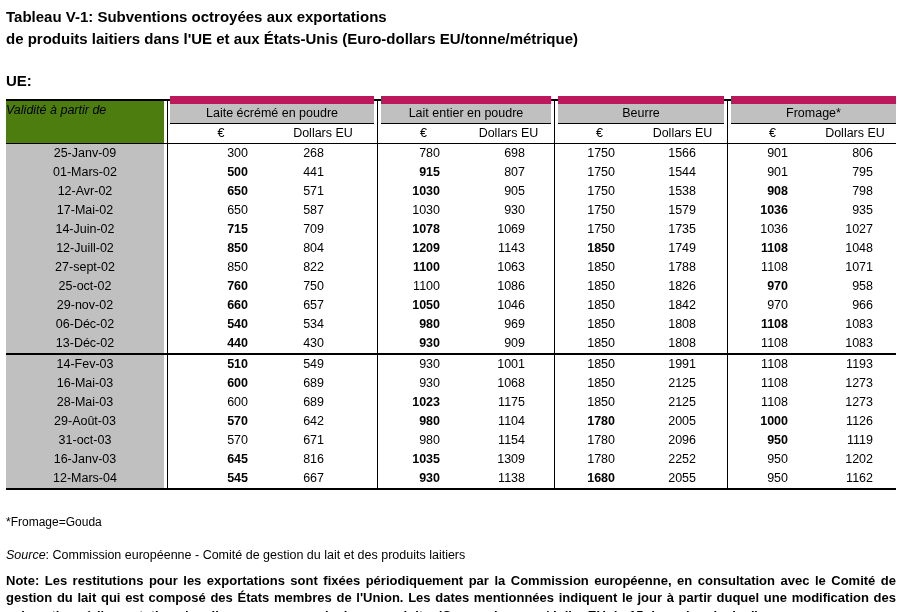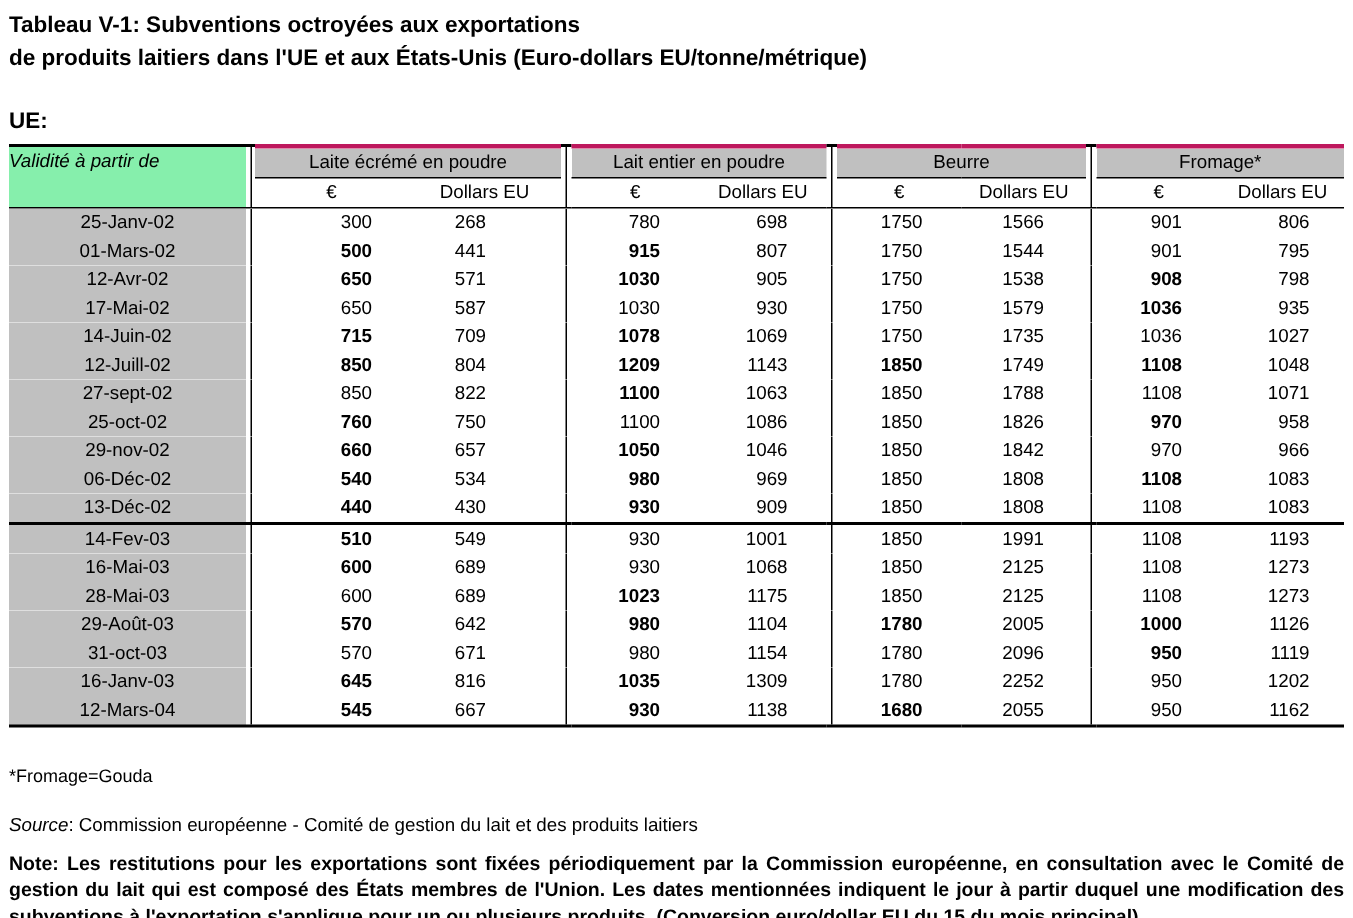--- a/index.html
+++ b/index.html
@@ -40,27 +40,27 @@
   }
 
   
   .date-head {
     font-style: italic;
     text-align: left;
     padding-left: 4px;
     vertical-align: top;
     border-top: 2px solid #000;
     border-bottom: 1px solid #000;
-    background: #86efac;
+    background: #4d7c0f;
   }
   .group-head {
     background: #c0c0c0;
     font-weight: bold;
     text-align: center;
-    border-top: 3px solid #be185d;
+    border-top: 8px solid #be185d;
     border-bottom: 1px solid #000;
   }
   .euro-head  { text-align: center; border-bottom: 1px solid #000; }
   .dollar-head{ text-align: center; padding-right: 6px; border-bottom: 1px solid #000; }
 
   
   .gap {
     background: linear-gradient(#000,#000) no-repeat center / 1px 100%;
   }
   thead .gap {
@@ -148,21 +148,21 @@
         <th class="euro-head">€</th>
         <th class="dollar-head">Dollars EU</th>
         <th class="euro-head">€</th>
         <th class="dollar-head">Dollars EU</th>
         <th class="euro-head">€</th>
         <th class="dollar-head">Dollars EU</th>
       </tr>
     </thead>
     <tbody>
         <tr>
-          <td class="date">25-Janv-02</td>
+          <td class="date">25-Janv-09</td>
           <td class="gap"></td>
           <td class="euro g0">300</td>
           <td class="dollar g0">268</td>
           <td class="gap"></td>
           <td class="euro g1">780</td>
           <td class="dollar g1">698</td>
           <td class="gap"></td>
           <td class="euro g2">1750</td>
           <td class="dollar g2">1566</td>
           <td class="gap"></td>

